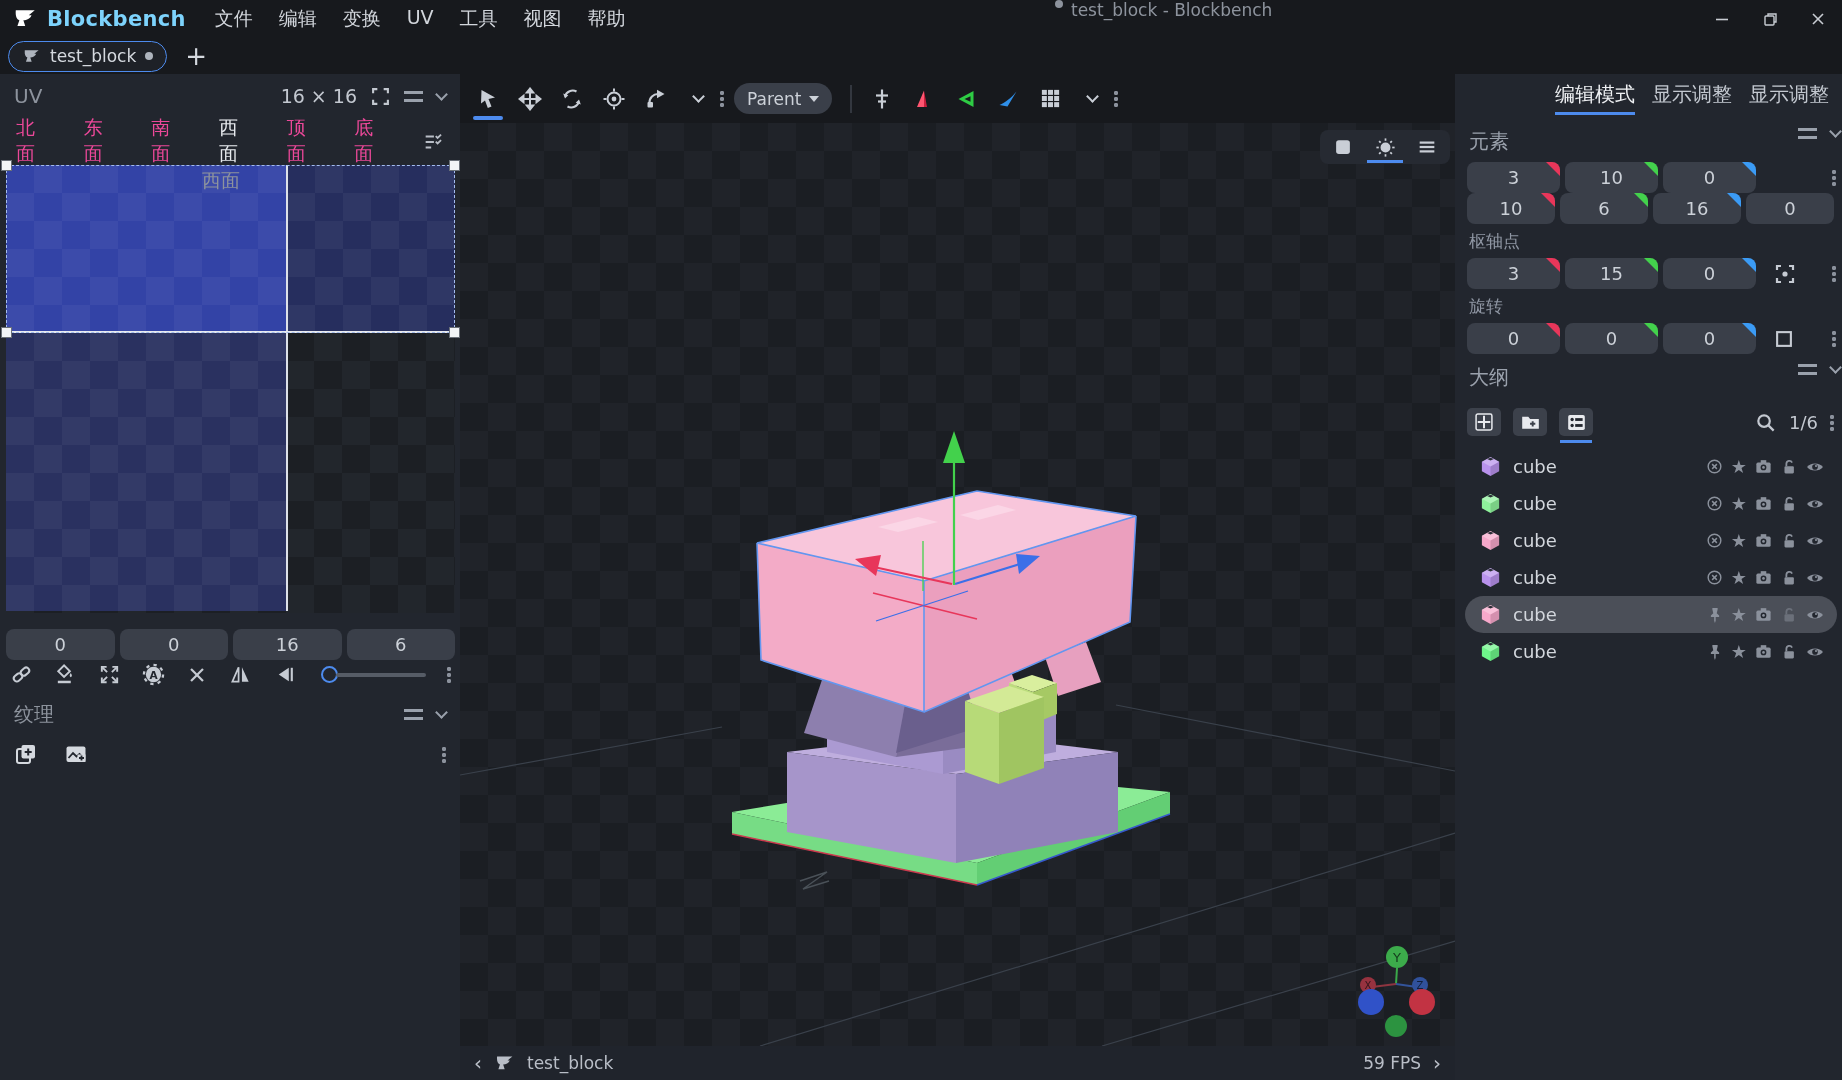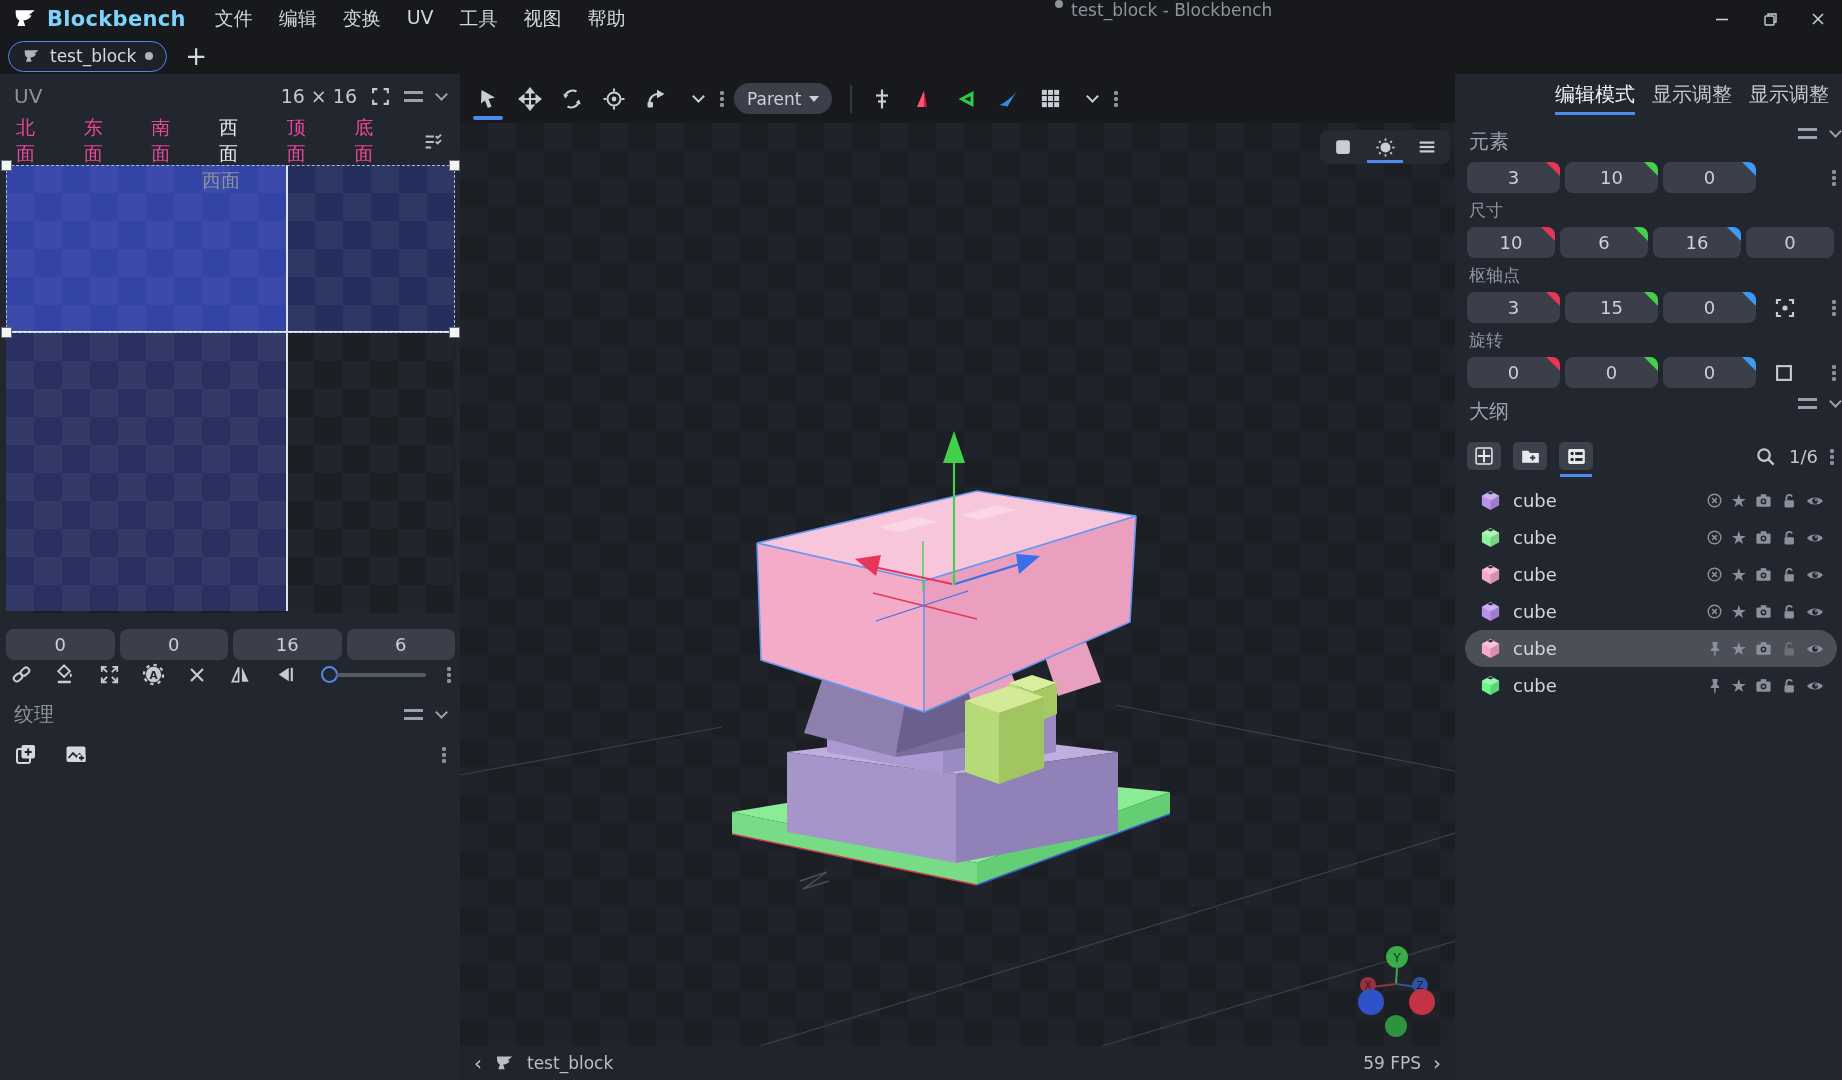--- a/index.html
+++ b/index.html
@@ -553,21 +553,20 @@
 
         <span class="chip" style="--accent: #e8365a;">3</span>
             <span class="chip" style="--accent: #43d14c;">10</span>
             <span class="chip" style="--accent: #3b9bf5;">0</span>
           </span>
         <span class="vdots"></span>
       </div>
     </div>
 
     <div>
-      <div class="prop-label">尺寸</div>
       <div class="chip-row four">
         <span style="display:flex;gap:5px">
 
         <span class="chip" style="--accent: #e8365a;">10</span>
             <span class="chip" style="--accent: #43d14c;">6</span>
             <span class="chip" style="--accent: #3b9bf5;">16</span>
             <span class="chip">0</span>
           </span>
         <span class="vdots"></span>
       </div>

